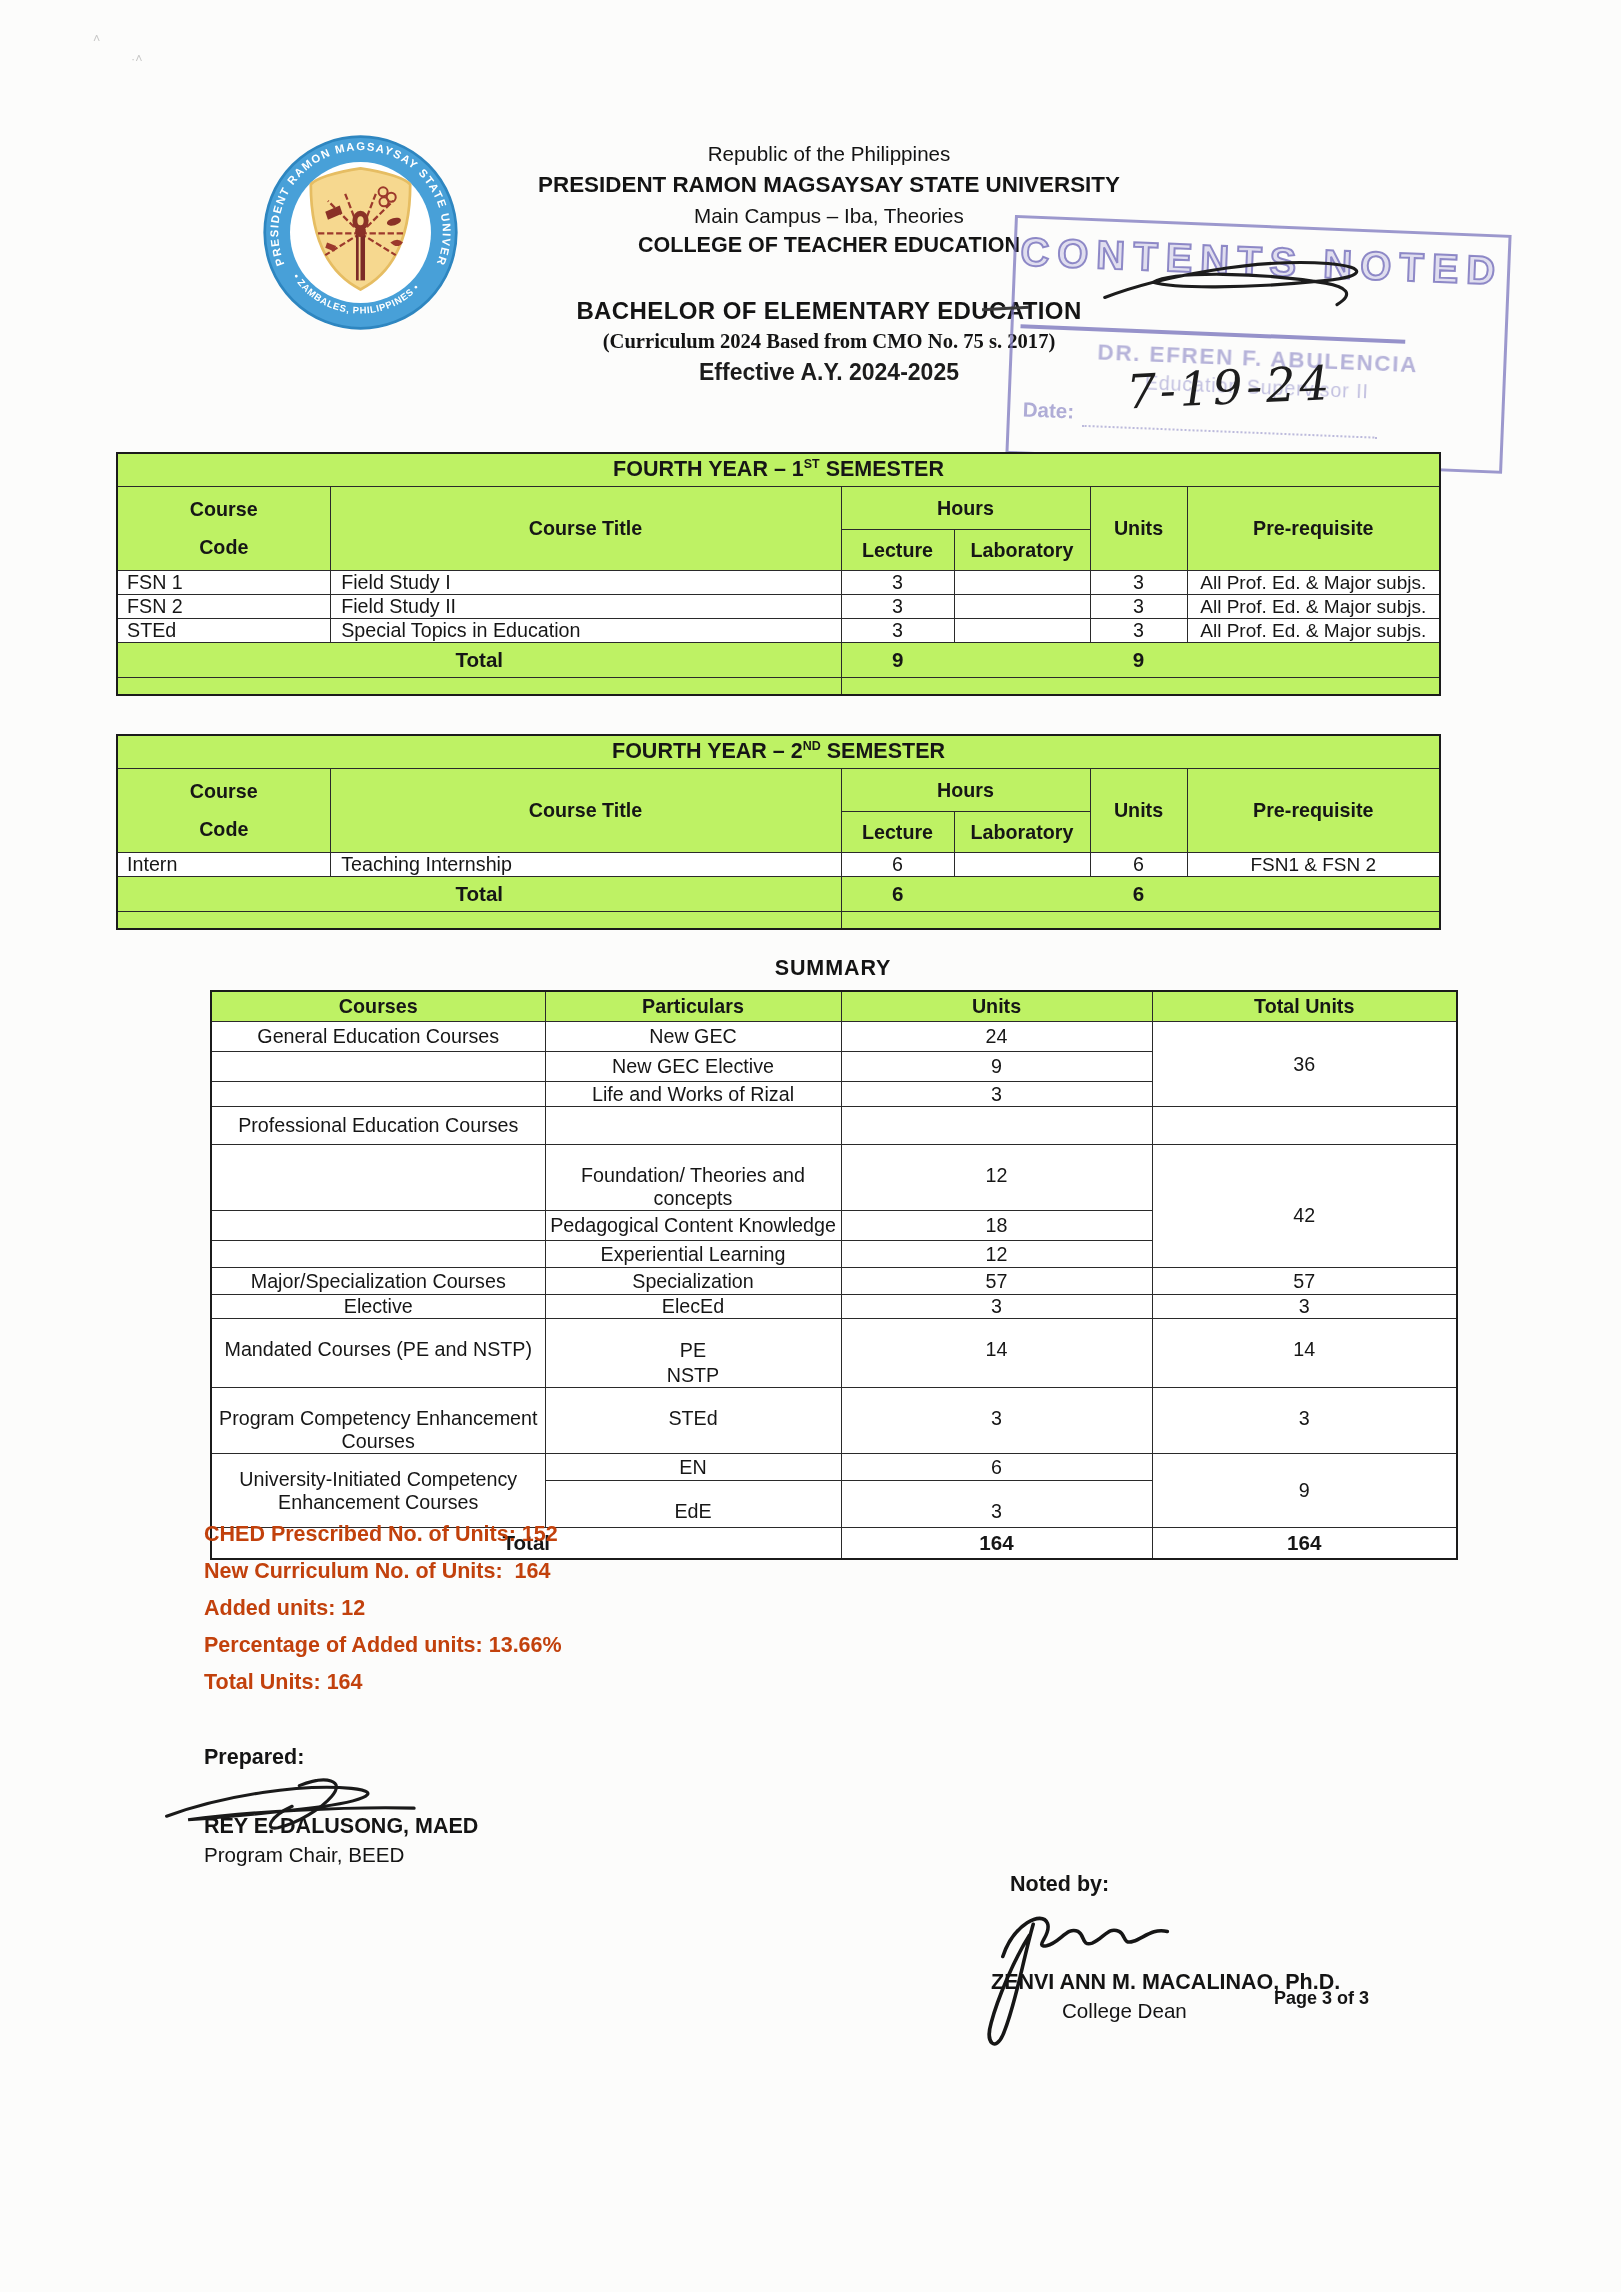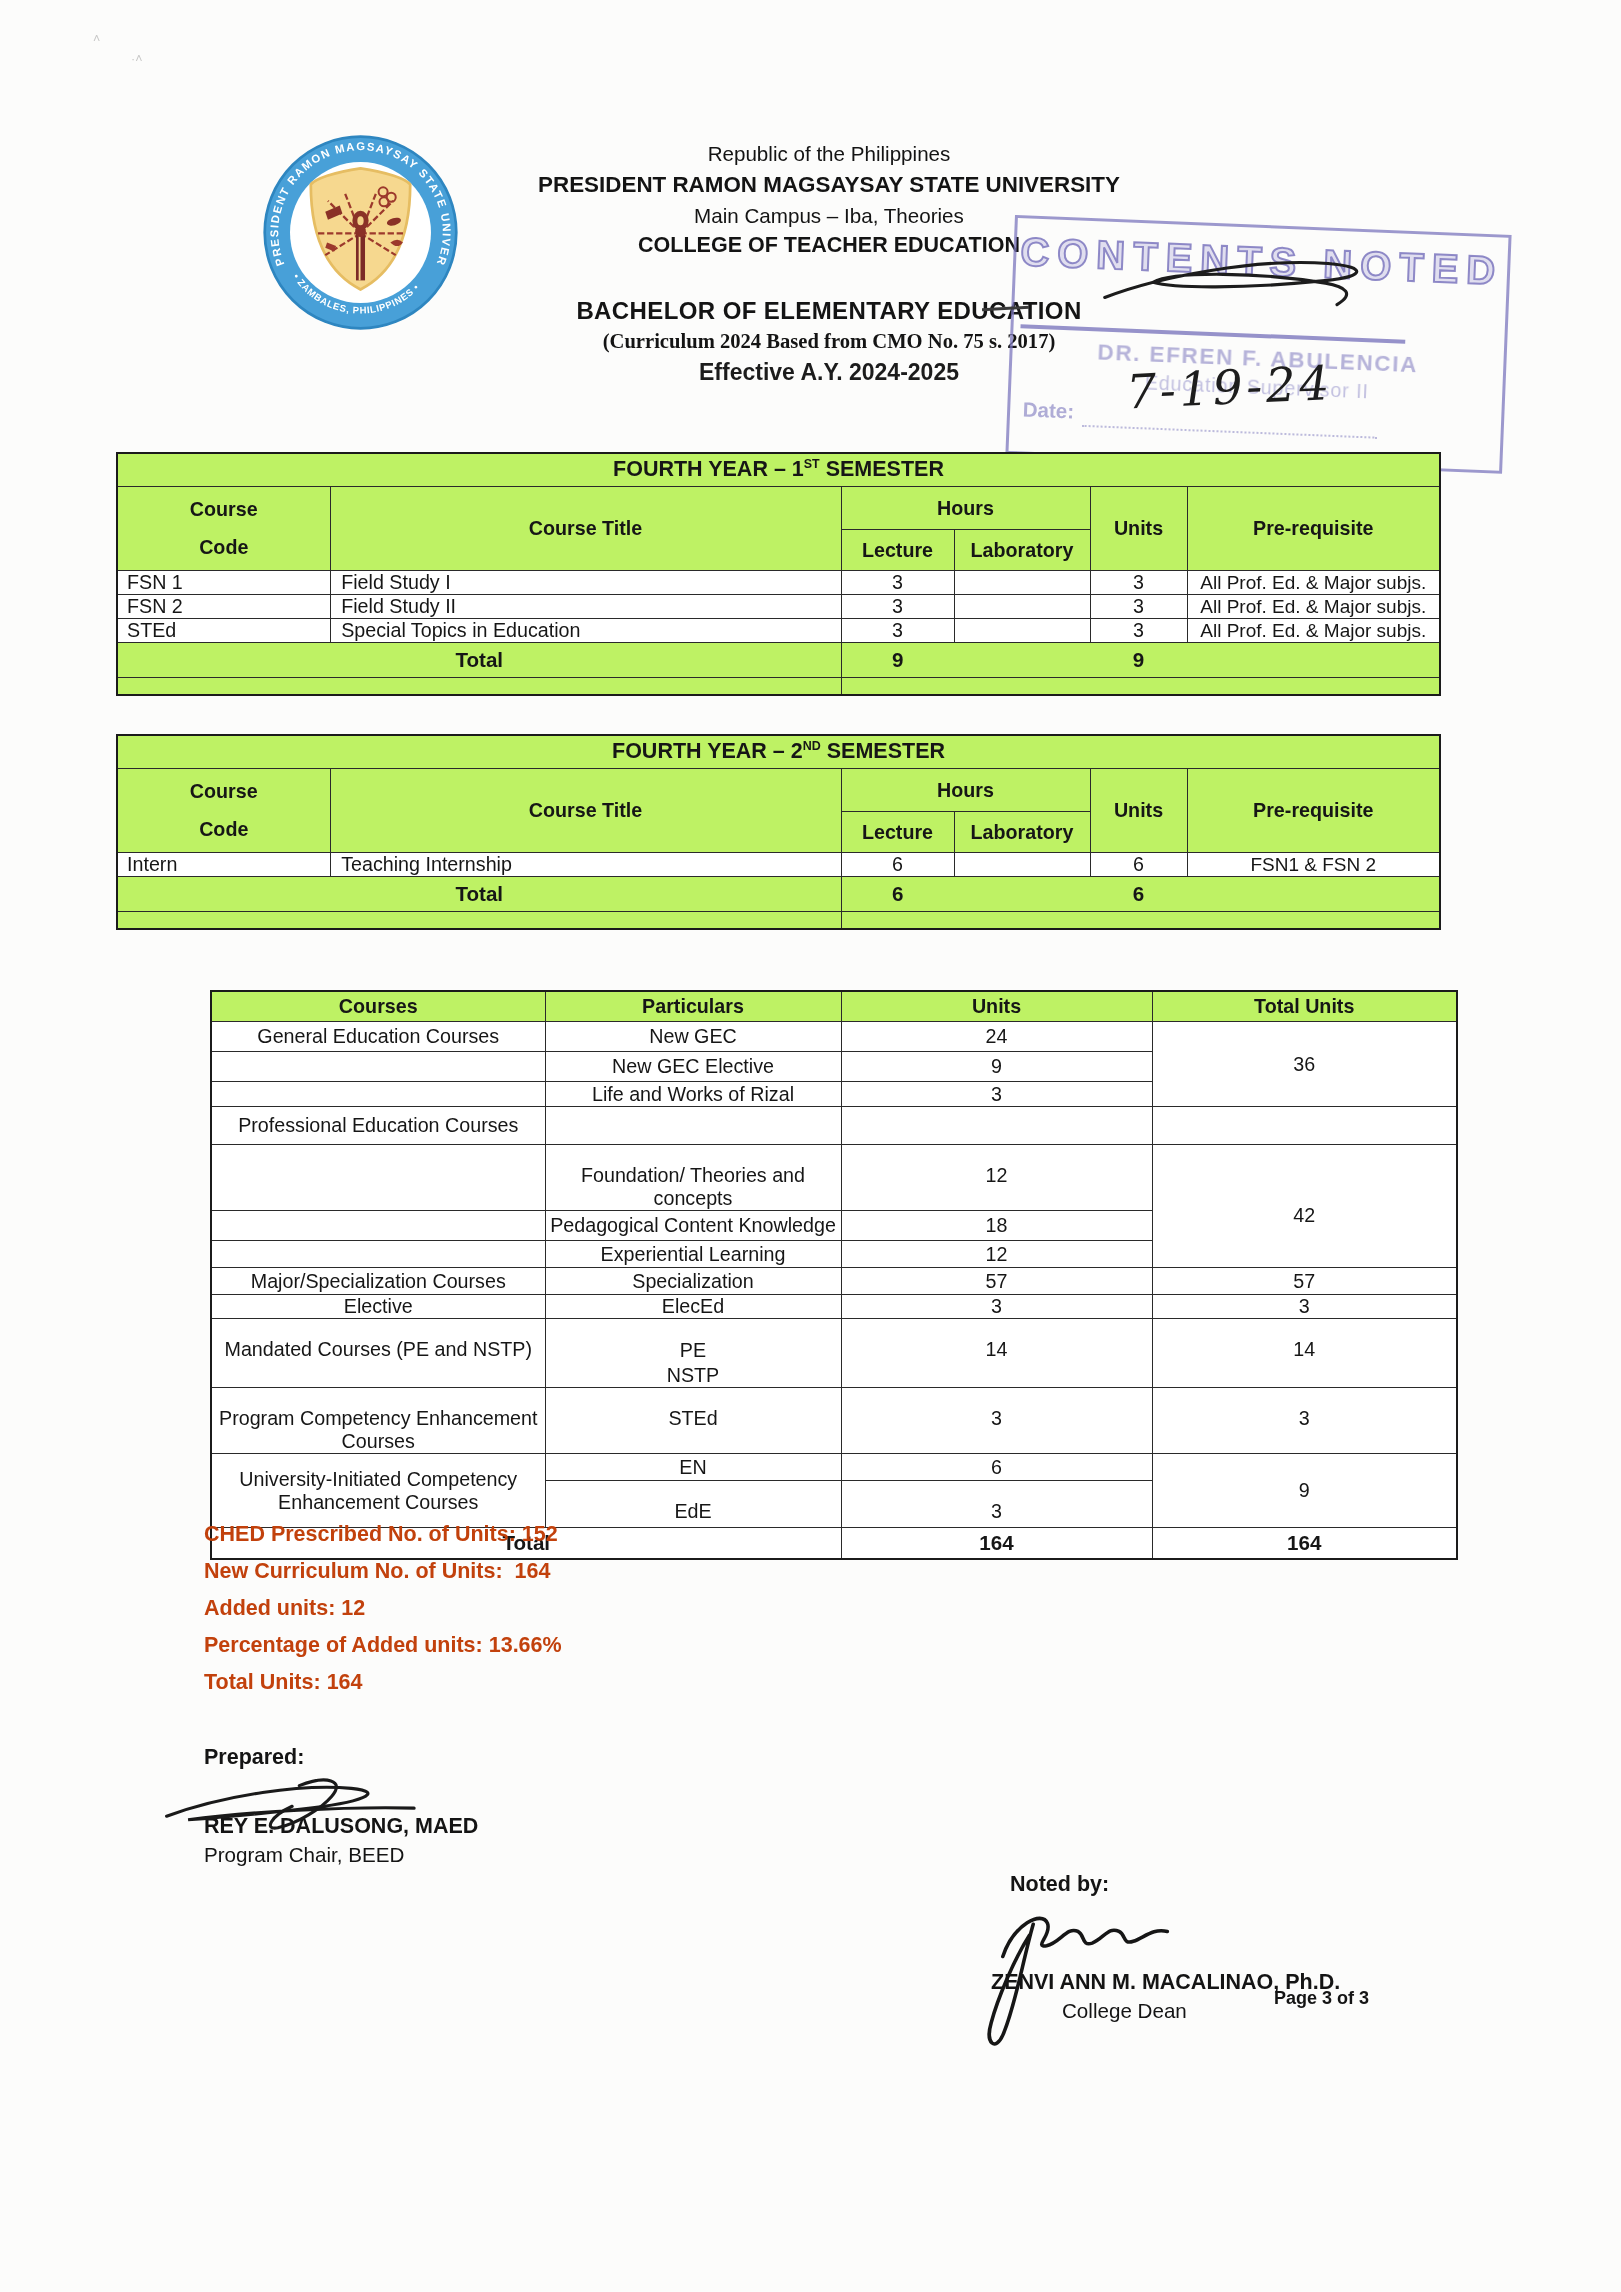--- a/index.html
+++ b/index.html
@@ -277,20 +277,21 @@
       <td class="fill bl0"></td>
     </tr>
     <tr class="filler-row">
       <td colspan="2" class="fill"></td>
       <td class="fill br0"></td>
       <td colspan="3" class="fill bl0"></td>
     </tr>
   </tbody>
     </table>
 
+  <div class="summary-heading">SUMMARY</div>
 
   <table class="summary" style="left:210px; top:990px; width:1247px;">
     <colgroup>
         <col style="width:334px">
         <col style="width:296px">
         <col style="width:311px">
         <col style="width:305px">
       </colgroup>
     <tbody>
         <tr>

